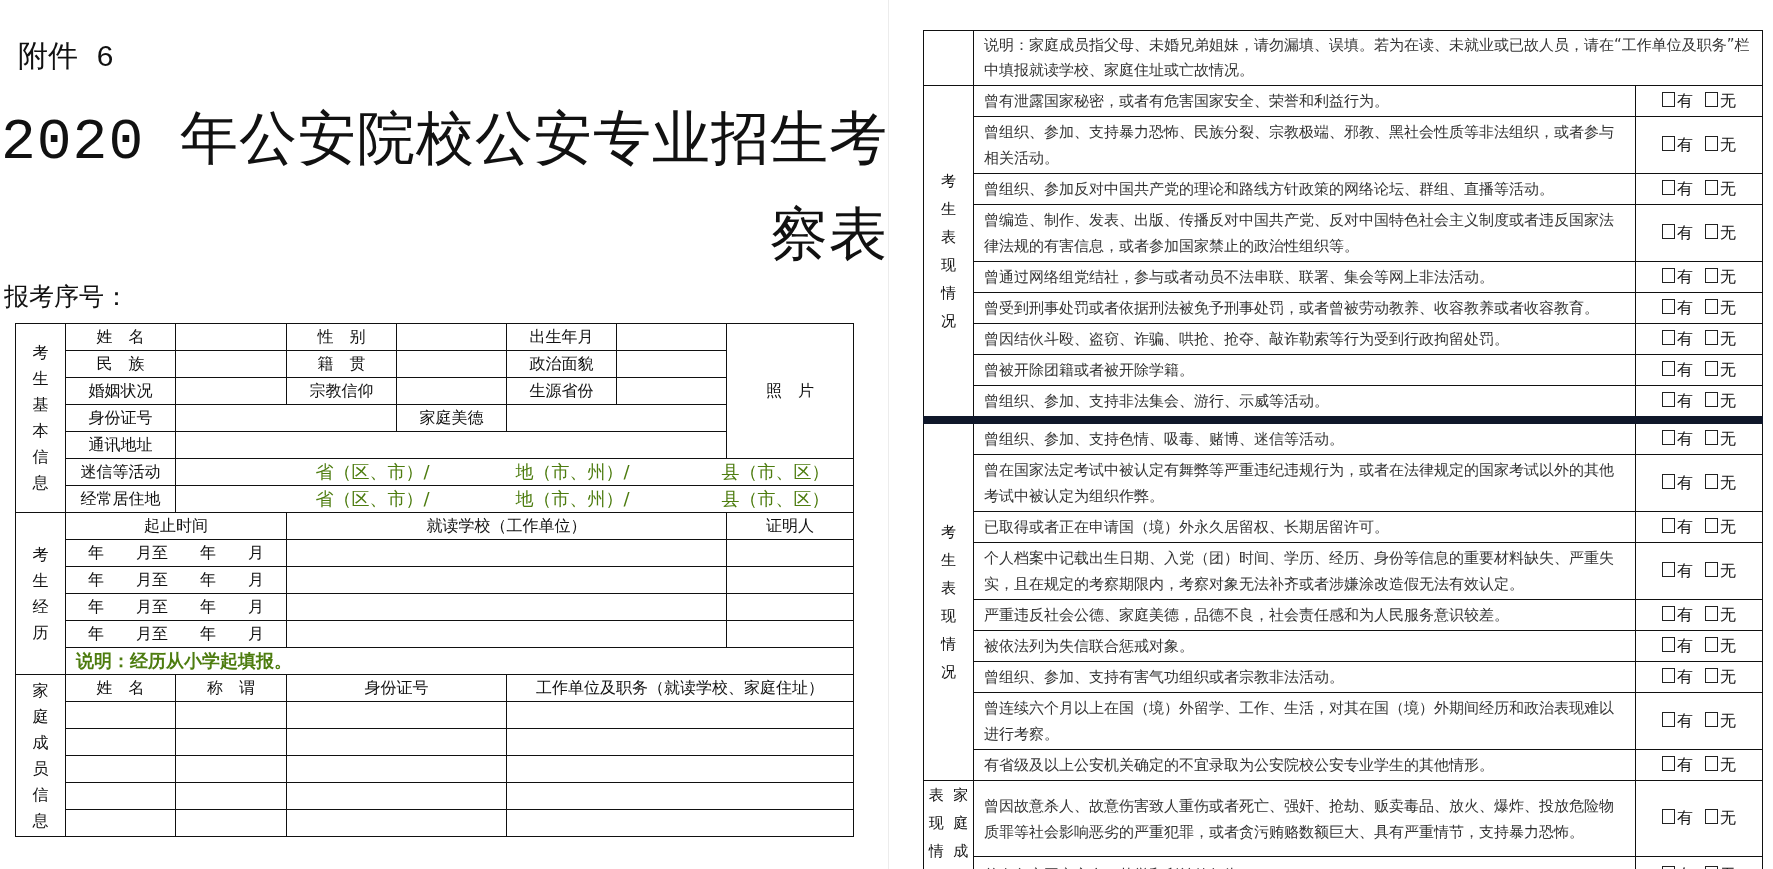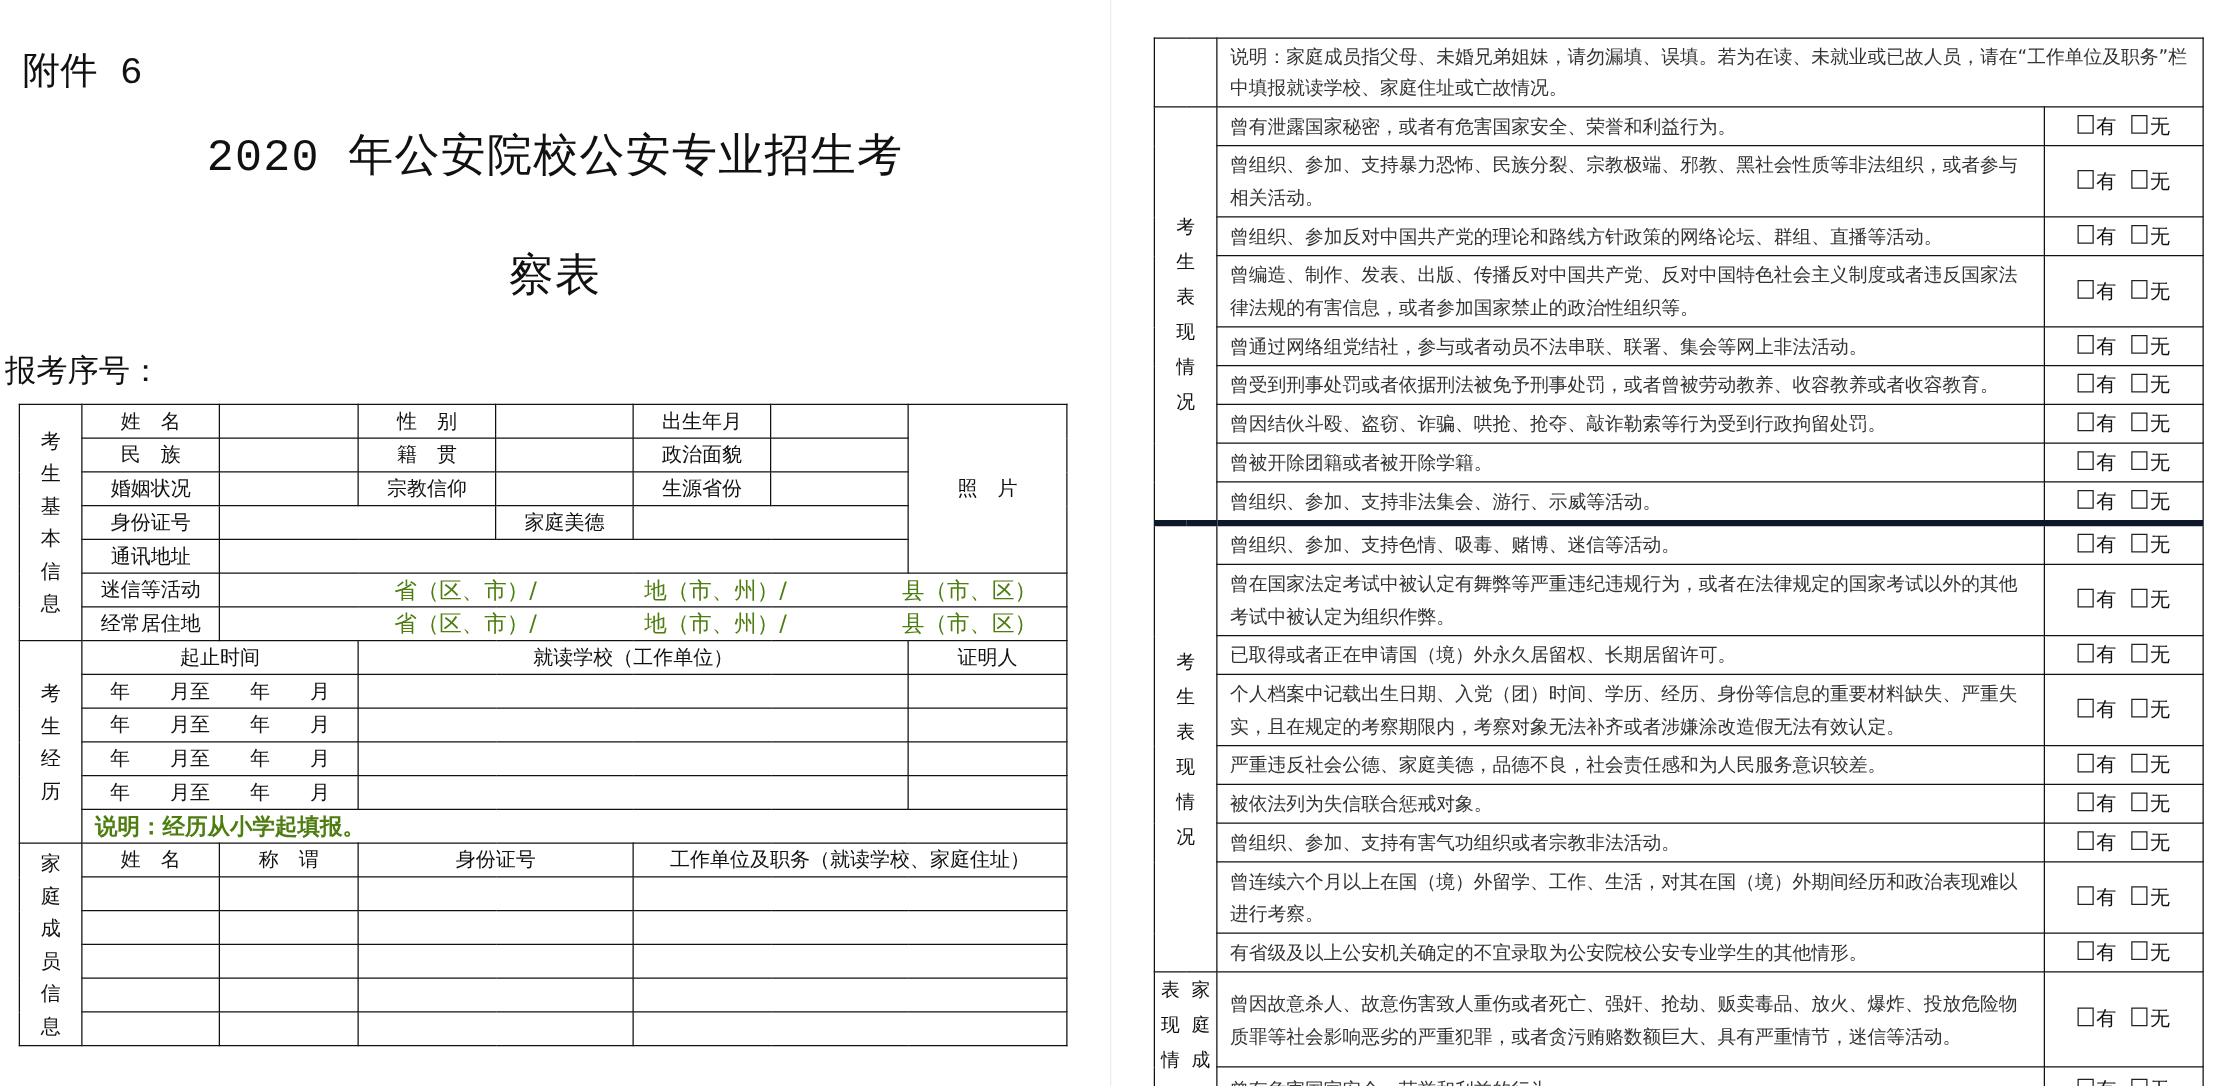--- a/index.html
+++ b/index.html
@@ -1,41 +1,41 @@
 <!DOCTYPE html>
 <html><head>
 <meta charset="utf-8">
 <style>
   html, body { margin:0; padding:0; background:#ffffff; }
   body { width:1773px; height:869px; position:relative; overflow:hidden;
          font-family:"DejaVu Sans","Liberation Sans",sans-serif; color:#111; }
   .abs { position:absolute;font-family:Liberation Mono, monospace; }
   .attach { left:18px; top:36px; font-size:30px; }
-  .title { left:0; width:888px; text-align:center; font-size:36px; letter-spacing:1px; }
+  .title { left:0; width:888px; text-align:right; font-size:58px; letter-spacing:1px; }
   .title1 { top:100px; }
   .title2 { top:196px; }
   .serial { left:4px; top:280px; font-size:25px; }
   .sep { left:888px; top:0; width:1px; height:869px; background:#ececec; }
 
   table { border-collapse:collapse; table-layout:fixed; position:absolute; }
   td { border:1.3px solid #111; padding:0; font-size:16px; text-align:center; vertical-align:middle; overflow:hidden; white-space:nowrap; }
   .vert { line-height:26px; white-space:normal; }
   .vert span { display:block; }
   .gray { color:#4d7c0f; font-size:18px; }
   .leftcell { text-align:left; padding-left:10px;font-weight:bold; }
 
   #left-table { left:15px; top:323px; width:838px; }
   #left-table td { height:26px; }
 
   #right-table { left:923px; top:30px; width:839px; }
   #right-table td { font-size:15px; }
   #right-table td.item { text-align:left; padding:2px 10px; white-space:normal; line-height:26px; color:#333; }
   #right-table td.chk { font-size:16px; color:#111; }
   #right-table td.note { text-align:left; padding:2px 10px; white-space:normal; line-height:25px; color:#333; }
-  .thick-top td { border-top:5px solid #0f172a; }
+  .thick-top td { border-top:8px solid #0f172a; }
   .box { display:inline-block; width:11px; height:13px; border:1px solid #222; vertical-align:-1px; margin-right:2px; }
   .opt { margin:0 6px; }
   .sideleft { font-size:16px; line-height:28px; }
 </style>
 </head>
 <body>
 
 <div class="abs attach">附件 6</div>
 <div class="abs title title1">2020 年公安院校公安专业招生考</div>
 <div class="abs title title2">察表</div>
@@ -301,21 +301,21 @@
           <span>现</span>
           <span>情</span>
           <span>况</span>
     </td>
     <td rowspan="2" class="vert sideleft" style="border-left:none;font-size:15px">
       <span>家</span>
           <span>庭</span>
           <span>成</span>
           <span>员</span>
     </td>
-    <td class="item">曾因故意杀人、故意伤害致人重伤或者死亡、强奸、抢劫、贩卖毒品、放火、爆炸、投放危险物质罪等社会影响恶劣的严重犯罪，或者贪污贿赂数额巨大、具有严重情节，迷信等活动。</td>
+    <td class="item">曾因故意杀人、故意伤害致人重伤或者死亡、强奸、抢劫、贩卖毒品、放火、爆炸、投放危险物质罪等社会影响恶劣的严重犯罪，或者贪污贿赂数额巨大、具有严重情节，支持暴力恐怖。</td>
     <td class="chk"><span class="opt"><span class="box"></span><span>有</span></span><span class="opt"><span class="box"></span><span>无</span></span></td>
   </tr>
   <tr>
     <td class="item" style="height:32px">曾有危害国家安全、荣誉和利益的行为。</td>
     <td class="chk"><span class="opt"><span class="box"></span><span>有</span></span><span class="opt"><span class="box"></span><span>无</span></span></td>
   </tr>
 </tbody>
   </table>
 
 </body></html>

